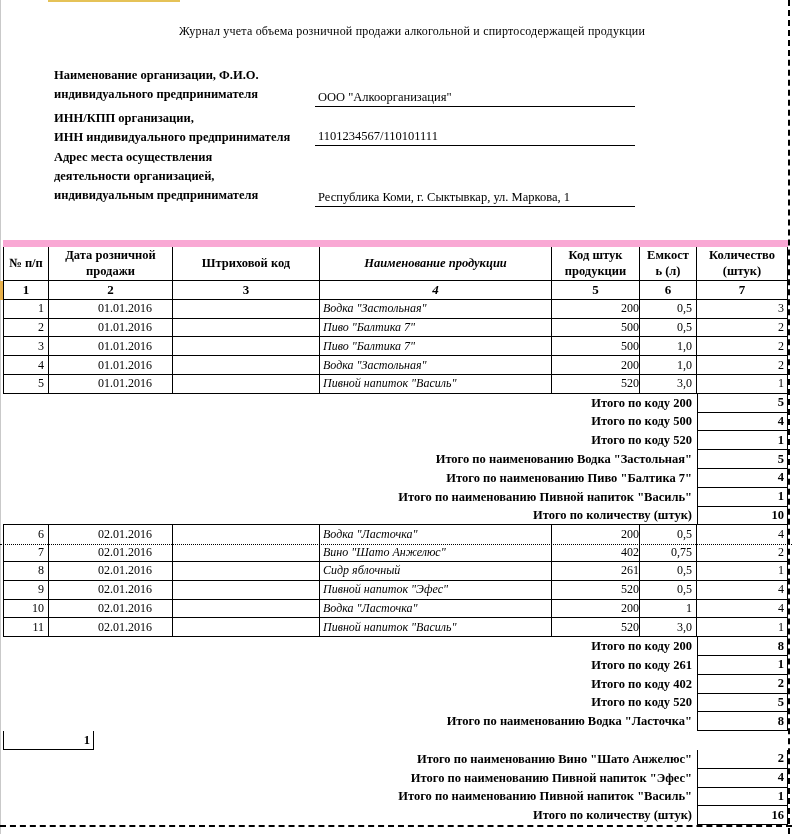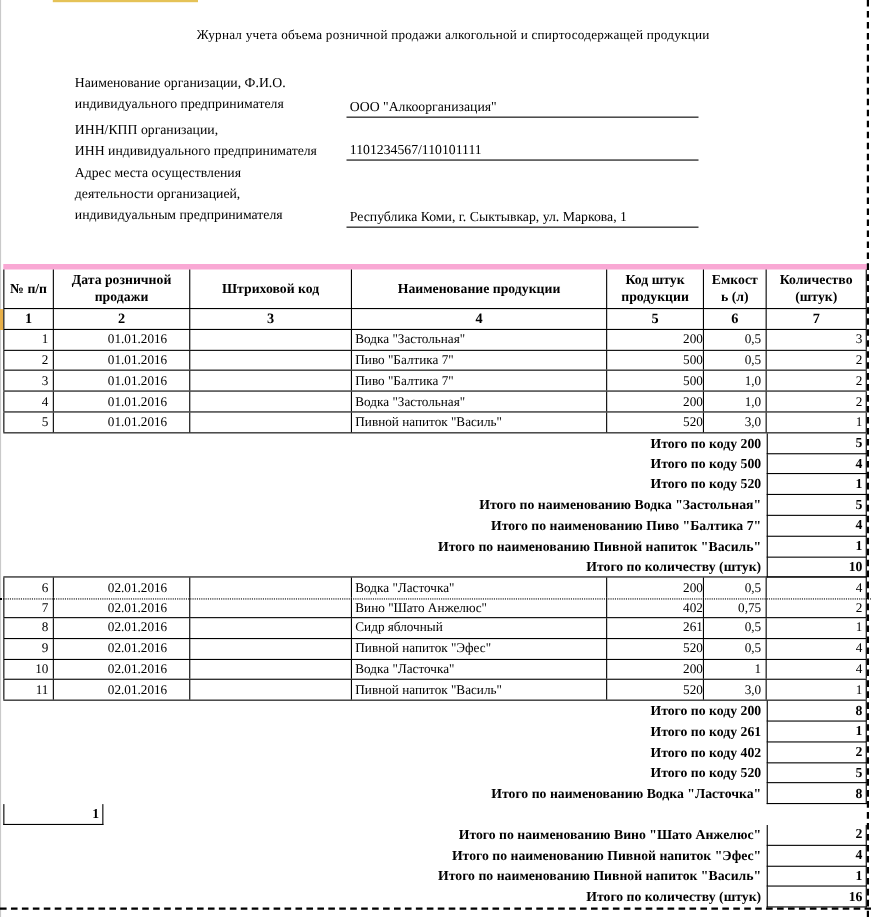--- a/index.html
+++ b/index.html
@@ -18,21 +18,21 @@
   .pagebreak-v{position:absolute;top:0;left:788px;height:834px;width:0;border-left:2px dashed #000;}
   .pagebreak-h{position:absolute;left:0;top:825px;width:792px;height:0;border-top:2px dashed #000;}
   .pagebreak-row6{position:absolute;left:0;top:544px;width:792px;height:0;border-top:1px dotted #000;}
 
   .doc-title{
     position:absolute;top:24px;left:16px;width:792px;
     text-align:center;font-size:12px;letter-spacing:.2px;
   }
 
   
-  .f-label{position:absolute;left:68px;width:265px;font-size:12.5px;line-height:19px;white-space:pre-line;}
+  .f-label{position:absolute;left:54px;width:265px;font-size:12.5px;line-height:19px;white-space:pre-line;font-weight:bold;}
   .f-value{
     position:absolute;left:315px;width:320px;
     border-bottom:1px solid #000;
     font-size:12.5px;
     display:flex;align-items:flex-end;
     padding:0 0 1px 3px;box-sizing:border-box;
   }
   .f1-label{top:66px;}  .f1-value{top:86px;height:21px;}
   .f2-label{top:109px;} .f2-value{top:125px;height:21px;}
   .f3-label{top:148px;} .f3-value{top:186px;height:21px;}
@@ -42,26 +42,26 @@
   .trow{display:flex;width:785px;box-sizing:border-box;}
   .cell{
     box-sizing:border-box;border-right:1px solid #000;
     overflow:hidden;display:flex;align-items:center;
     font-size:12px;
   }
   .cell.c0{border-left:1px solid #000;}
   .c0{width:46px;justify-content:flex-end;padding-right:4px;}
   .c1{width:124px;justify-content:flex-end;padding-right:20px;}
   .c2{width:147px;}
-  .c3{width:232px;padding-left:3px;}
+  .c3{width:232px;padding-left:3px;font-style:italic;}
   .c4{width:88px;justify-content:flex-end;padding-right:0;}
   .c5{width:57px;justify-content:flex-end;padding-right:4px;}
   .c6{width:91px;justify-content:flex-end;padding-right:3px;}
 
-  .hdr-row{height:41px;border-top:5px solid #f9a8d4;border-bottom:1px solid #000;}
+  .hdr-row{height:41px;border-top:7px solid #f9a8d4;border-bottom:1px solid #000;}
   .hdr-row .cell{
     font-weight:bold;font-size:12.5px;line-height:1.25;
     justify-content:center;text-align:center;padding:0 1px;
     white-space:pre-line;
   }
   .num-row{height:18.8px;border-bottom:1px solid #000;}
   .num-row .cell{font-weight:bold;font-size:13px;justify-content:center;padding:0;}
 
   .data-row{height:18.8px;border-bottom:1px solid #000;}
   .data-row.no-bottom{border-bottom:none;}

